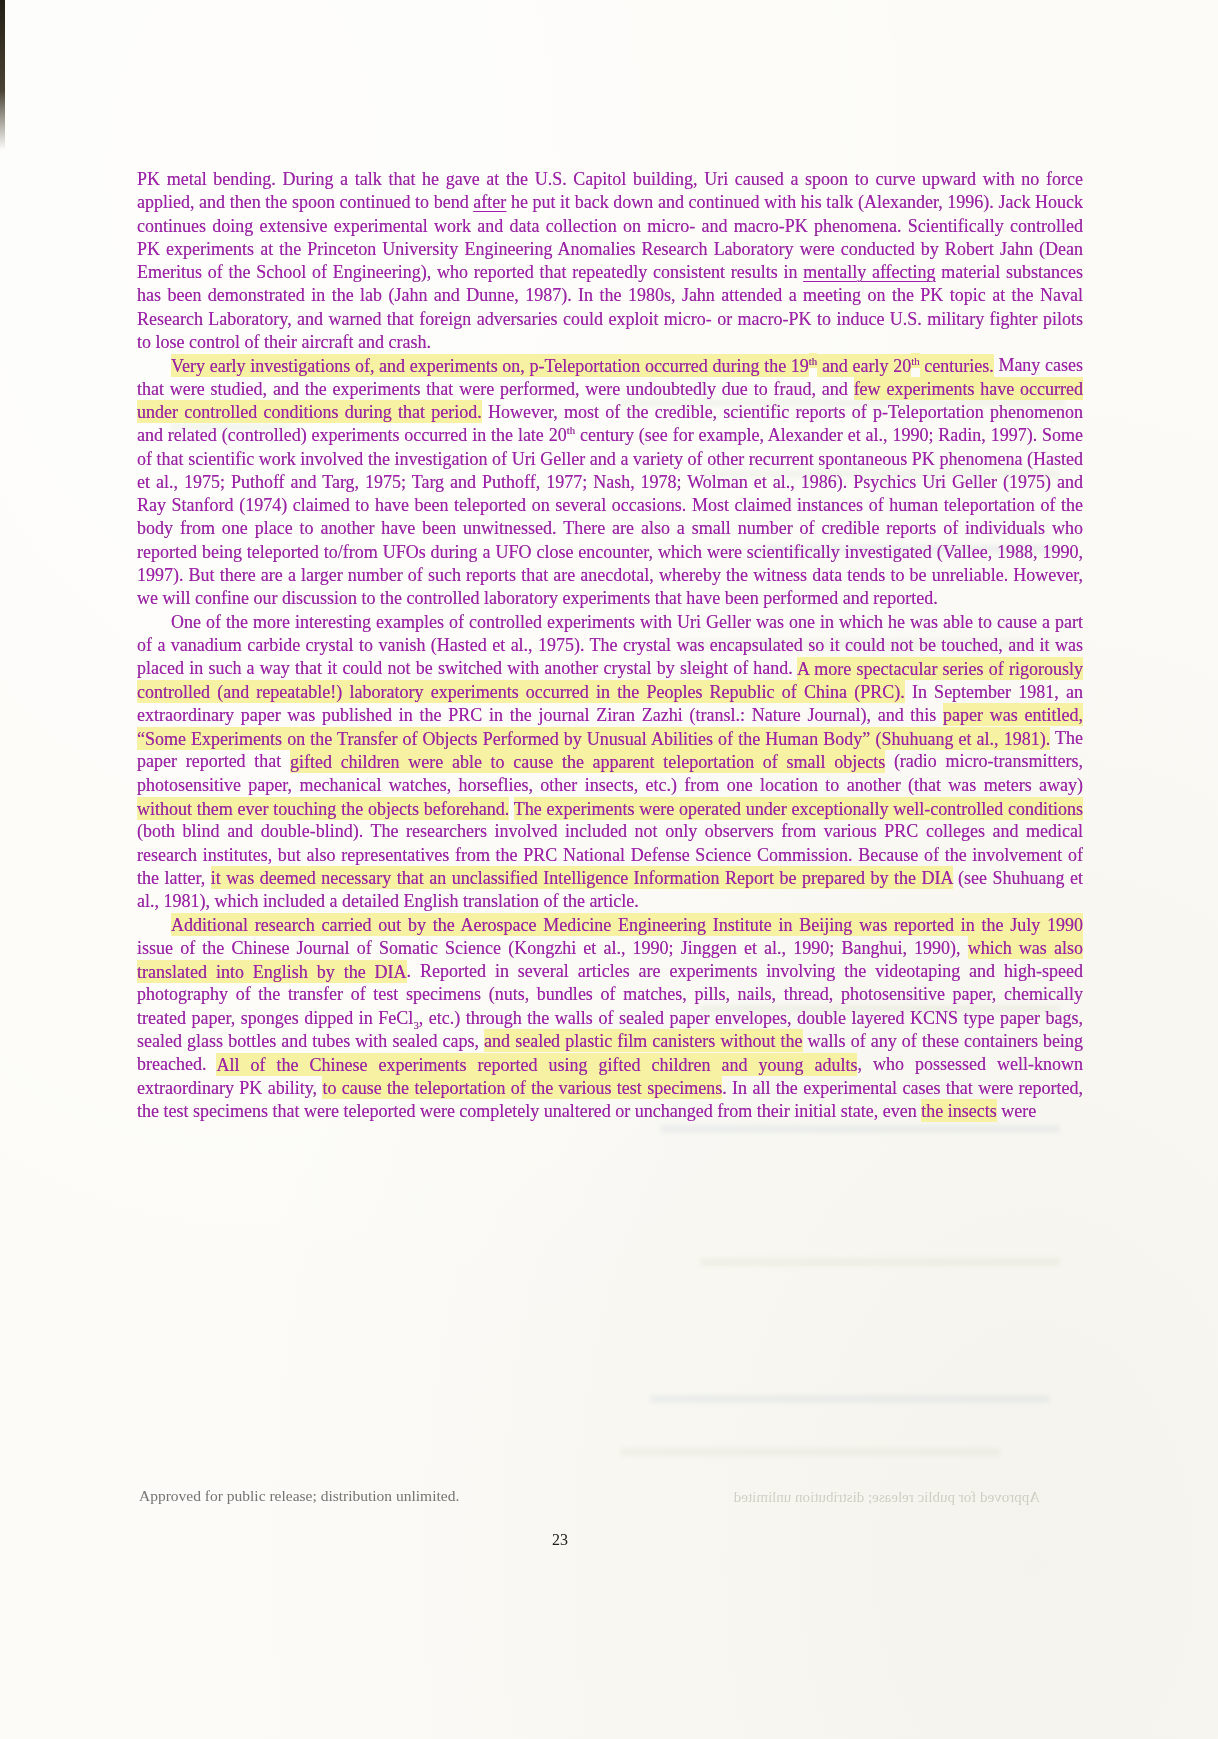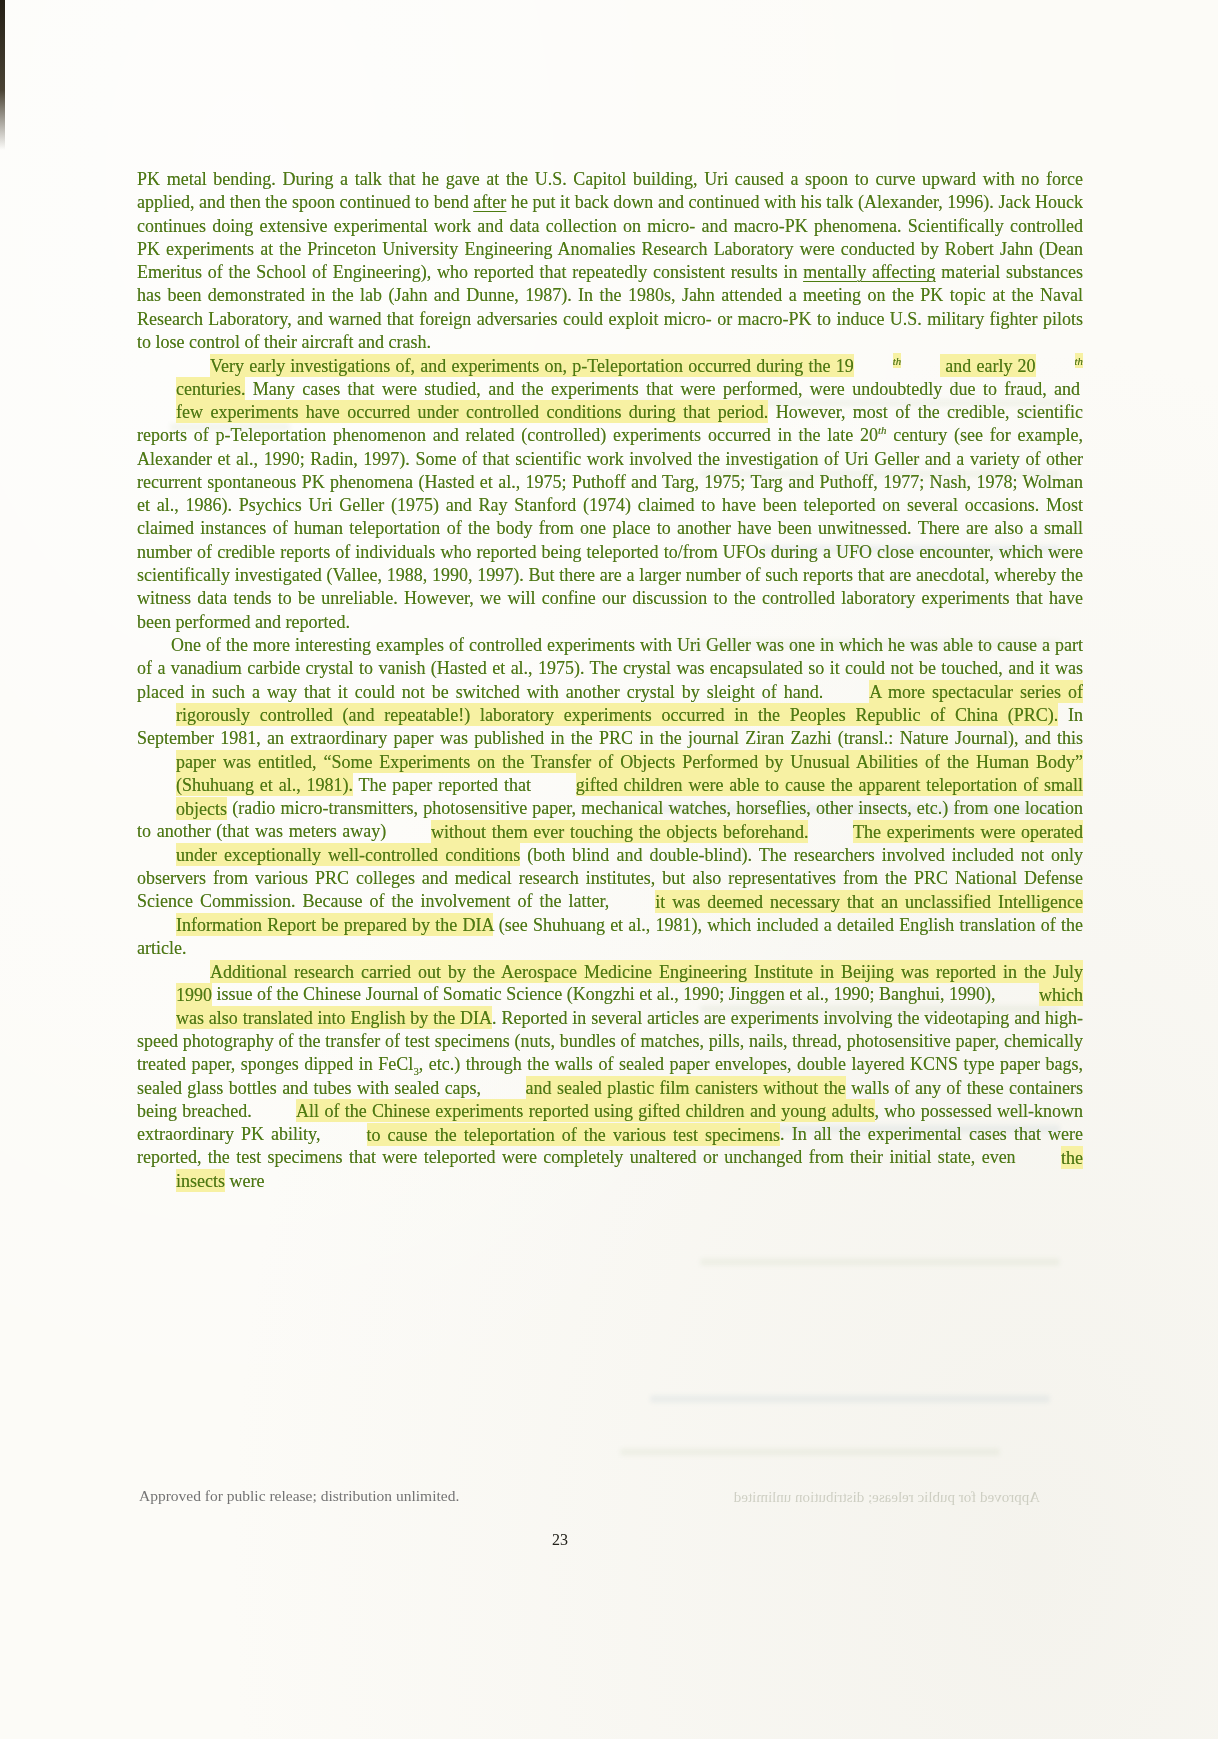--- a/index.html
+++ b/index.html
@@ -17,29 +17,29 @@
       radial-gradient(ellipse at 20% 10%, rgba(255,255,255,0.6), rgba(0,0,0,0) 60%),
       radial-gradient(ellipse at 85% 90%, rgba(230,228,218,0.35), rgba(0,0,0,0) 55%);
   }
   .scan-edge-left {
     position: absolute; left: 0; top: 0; width: 5px; height: 150px;
     background: linear-gradient(180deg, #241f15 0%, #4a4334 60%, rgba(90,82,64,0) 100%);
   }
   .text-block {
     position: absolute; left: 137px; top: 168px; width: 946px;
     font-size: 18px; line-height: 23.3px;
-    color: #4d7c0f;
+    color: #a21caf;
     text-align: justify;
     text-shadow: 0 0 0.4px rgba(20,20,10,0.45);
   }
   .para { margin: 0; }
   .para.indent { text-indent: 34px; }
-  .hl { background: var(--hl, #f7f1a3); padding: 1.5px 0; box-decoration-break: clone; margin-left: 39px; -webkit-box-decoration-break: clone; }
+  .hl { background: var(--hl, #f7f1a3); padding: 1.5px 0; box-decoration-break: clone; -webkit-box-decoration-break: clone; }
   .ul { text-decoration: underline; text-underline-offset: 2.5px; text-decoration-thickness: 1.2px; }
-  .sup { vertical-align: super; font-size: 0.6em; line-height: 0; font-style: italic; }
+  .sup { vertical-align: super; font-size: 0.6em; line-height: 0; }
   .sub { vertical-align: sub; font-size: 0.6em; line-height: 0; }
   .footer-statement {
     position: absolute; left: 139px; top: 1487px;
     font-size: 15.5px; color: #737373;
   }
   .page-number {
     position: absolute; left: 0; top: 1531px; width: 1120px;
     text-align: center; font-size: 16px; color: #23221b;
   }
   .showthrough-footer {

